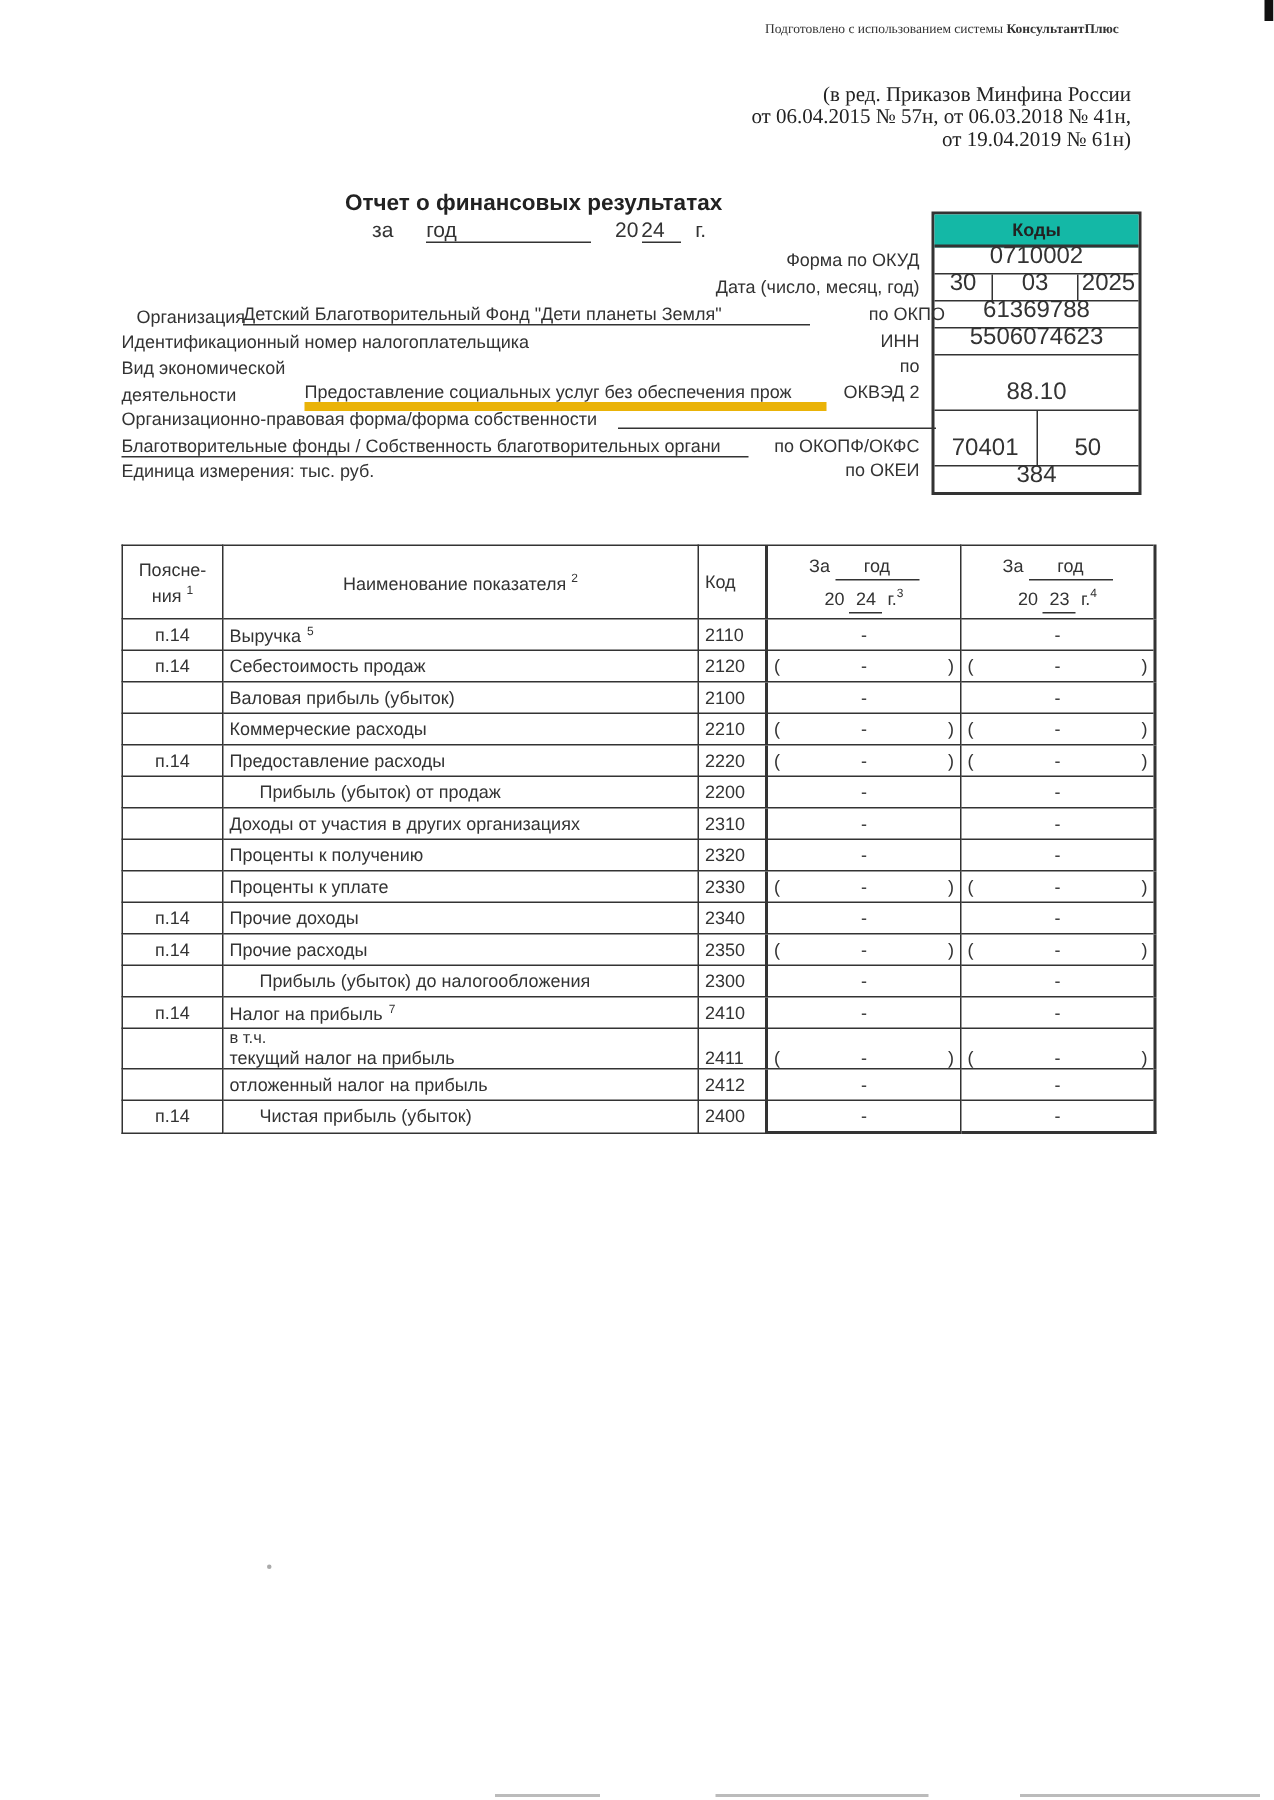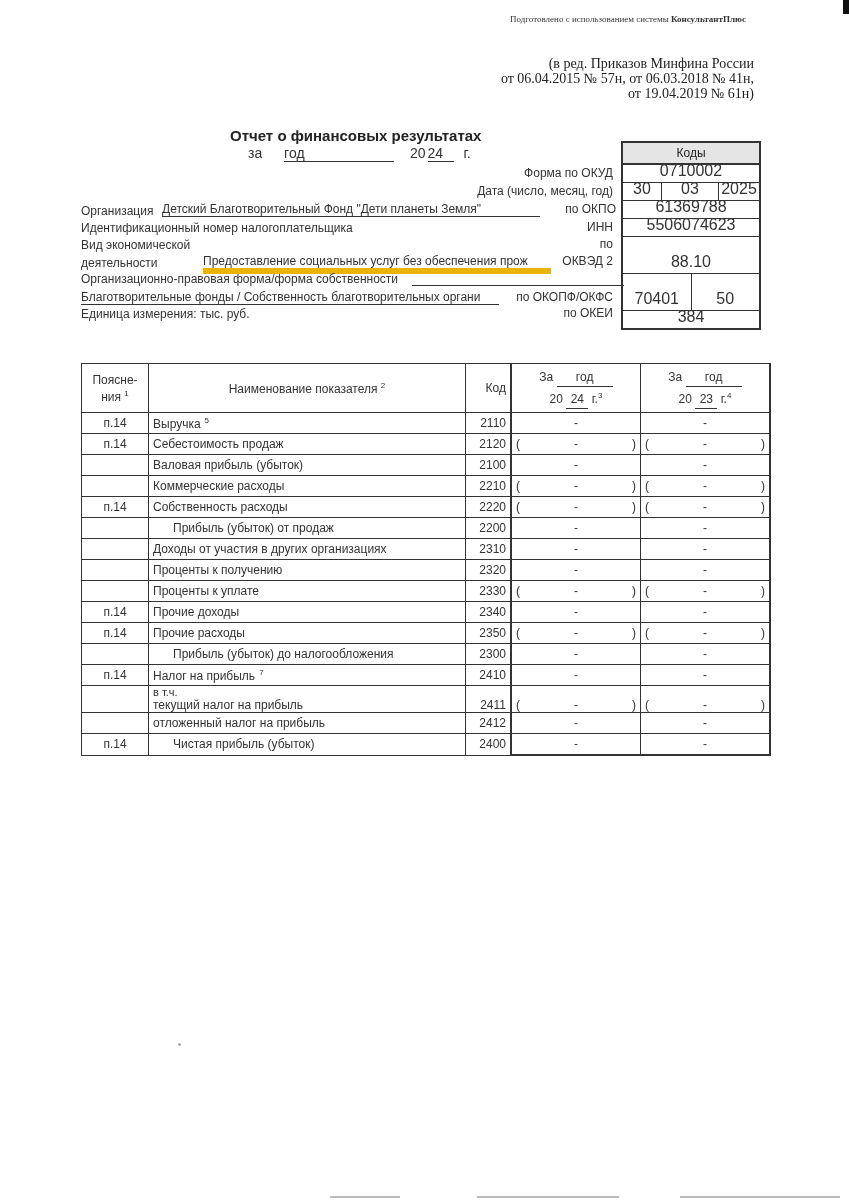--- a/index.html
+++ b/index.html
@@ -11,32 +11,32 @@
   .consult { left: 510px; top: 14px; font-size: 9px; color: #333; }
   .consult b { font-weight: bold; }
   .edition { right: 95px; top: 56px; font-size: 14px; line-height: 15px; text-align: right; color: #222; width: 320px; }
   .title { left: 230px; top: 127px; font-size: 15px; font-weight: bold; color: #222; }
   .period { left: 248px; top: 145px; font-size: 14px; color: #333; }
   .ul { display: inline-block; border-bottom: 1px solid #333; }
   .lbl { font-size: 12px; color: #333; white-space: nowrap; }
   .right-lbl { text-align: right; width: 220px; }
   
   .codes { left: 621px; top: 141px; width: 136px; border: 2px solid #333; }
-  .codes .hdr { height: 20px; line-height: 20px; text-align: center; font-size: 12px; border-bottom: 2px solid #333; background:#e5e5e5; }
+  .codes .hdr { height: 20px; line-height: 20px; text-align: center; font-size: 12px; border-bottom: 2px solid #333; background:#14b8a6;font-weight:bold; }
   .codes .row { border-bottom: 1px solid #333; text-align: center; font-size: 16px; color: #333; display: flex; }
   .codes .row:last-child { border-bottom: none; }
   .codes .cell { flex: 1; display: flex; align-items: flex-end; justify-content: center; padding-bottom: 2px; }
   .codes .cell + .cell { border-left: 1px solid #333; }
   
   table.fin { position: absolute; left: 81px; top: 363px; border-collapse: collapse; font-size: 12px; color: #333; }
   table.fin td, table.fin th { border: 1px solid #333; padding: 0 4px; height: 20px; font-weight: normal; }
   table.fin th { height: 48px; }
   .c-note { width: 58px; text-align: center; }
   .c-name { width: 288px; text-align: left; margin-left: 22px; }
-  .c-code { width: 36px; text-align: right; }
+  .c-code { width: 36px; text-align: left; }
   .c-val { width: 120px; text-align: center; position: relative; }
   .indent { padding-left: 24px !important; }
   .bracket { display: flex; justify-content: space-between; align-items: center; }
   .hdr-period { display: inline-block; text-align: center; line-height: 18px; }
   sup { font-size: 8px; }
   .thick-l { border-left: 2px solid #333 !important; }
   .thick-r { border-right: 2px solid #333 !important; }
   .tall td { height: 40px; vertical-align: bottom; padding-bottom: 2px; }
   .two-line { line-height: 14px; }
   .dot { left: 178px; top: 1043px; width: 3px; height: 3px; background: #aaa; border-radius: 50%; }
@@ -61,23 +61,23 @@
 <div class="abs period">
   <span>за</span>
   <span class="ul" style="width:110px;margin-left:18px;">год</span>
   <span style="margin-left:12px;">20</span><span class="ul" style="width:26px;margin-left:2px;">24</span>
   <span style="margin-left:6px;">г.</span>
 </div>
 
 <div class="abs lbl right-lbl" style="left:393px;top:166px;">Форма по ОКУД</div>
 <div class="abs lbl right-lbl" style="left:393px;top:184px;">Дата (число, месяц, год)</div>
 
-<div class="abs lbl" style="left:81px;top:204px;">Организация</div>
+<div class="abs lbl" style="left:91px;top:204px;">Организация</div>
 <div class="abs lbl" style="left:162px;top:202px;width:378px;border-bottom:1px solid #333;">Детский Благотворительный Фонд "Дети планеты Земля"</div>
-<div class="abs lbl right-lbl" style="left:396px;top:202px;">по ОКПО</div>
+<div class="abs lbl right-lbl" style="left:381px;top:202px;padding-left:29px;">по ОКПО</div>
 
 <div class="abs lbl" style="left:81px;top:221px;">Идентификационный номер налогоплательщика</div>
 <div class="abs lbl right-lbl" style="left:393px;top:220px;">ИНН</div>
 
 <div class="abs lbl" style="left:81px;top:238px;">Вид экономической</div>
 <div class="abs lbl right-lbl" style="left:393px;top:237px;">по</div>
 <div class="abs lbl" style="left:81px;top:256px;">деятельности</div>
 <div class="abs lbl" style="left:203px;top:254px;width:348px;overflow:hidden;border-bottom:6px solid #eab308;">Предоставление социальных услуг без обеспечения прож</div>
 <div class="abs lbl right-lbl" style="left:393px;top:254px;">ОКВЭД 2</div>
 
@@ -195,21 +195,21 @@
         <td class="c-val thick-r">
           <div class="bracket">
             <span>(</span>
             <span>-</span>
             <span>)</span>
           </div>
         </td>
       </tr>
       <tr>
         <td class="c-note">п.14</td>
-        <td class="c-name"><span>Собственность расходы</span></td>
+        <td class="c-name"><span>Предоставление расходы</span></td>
         <td class="c-code">2220</td>
         <td class="c-val thick-l">
           <div class="bracket">
             <span>(</span>
             <span>-</span>
             <span>)</span>
           </div>
         </td>
         <td class="c-val thick-r">
           <div class="bracket">

